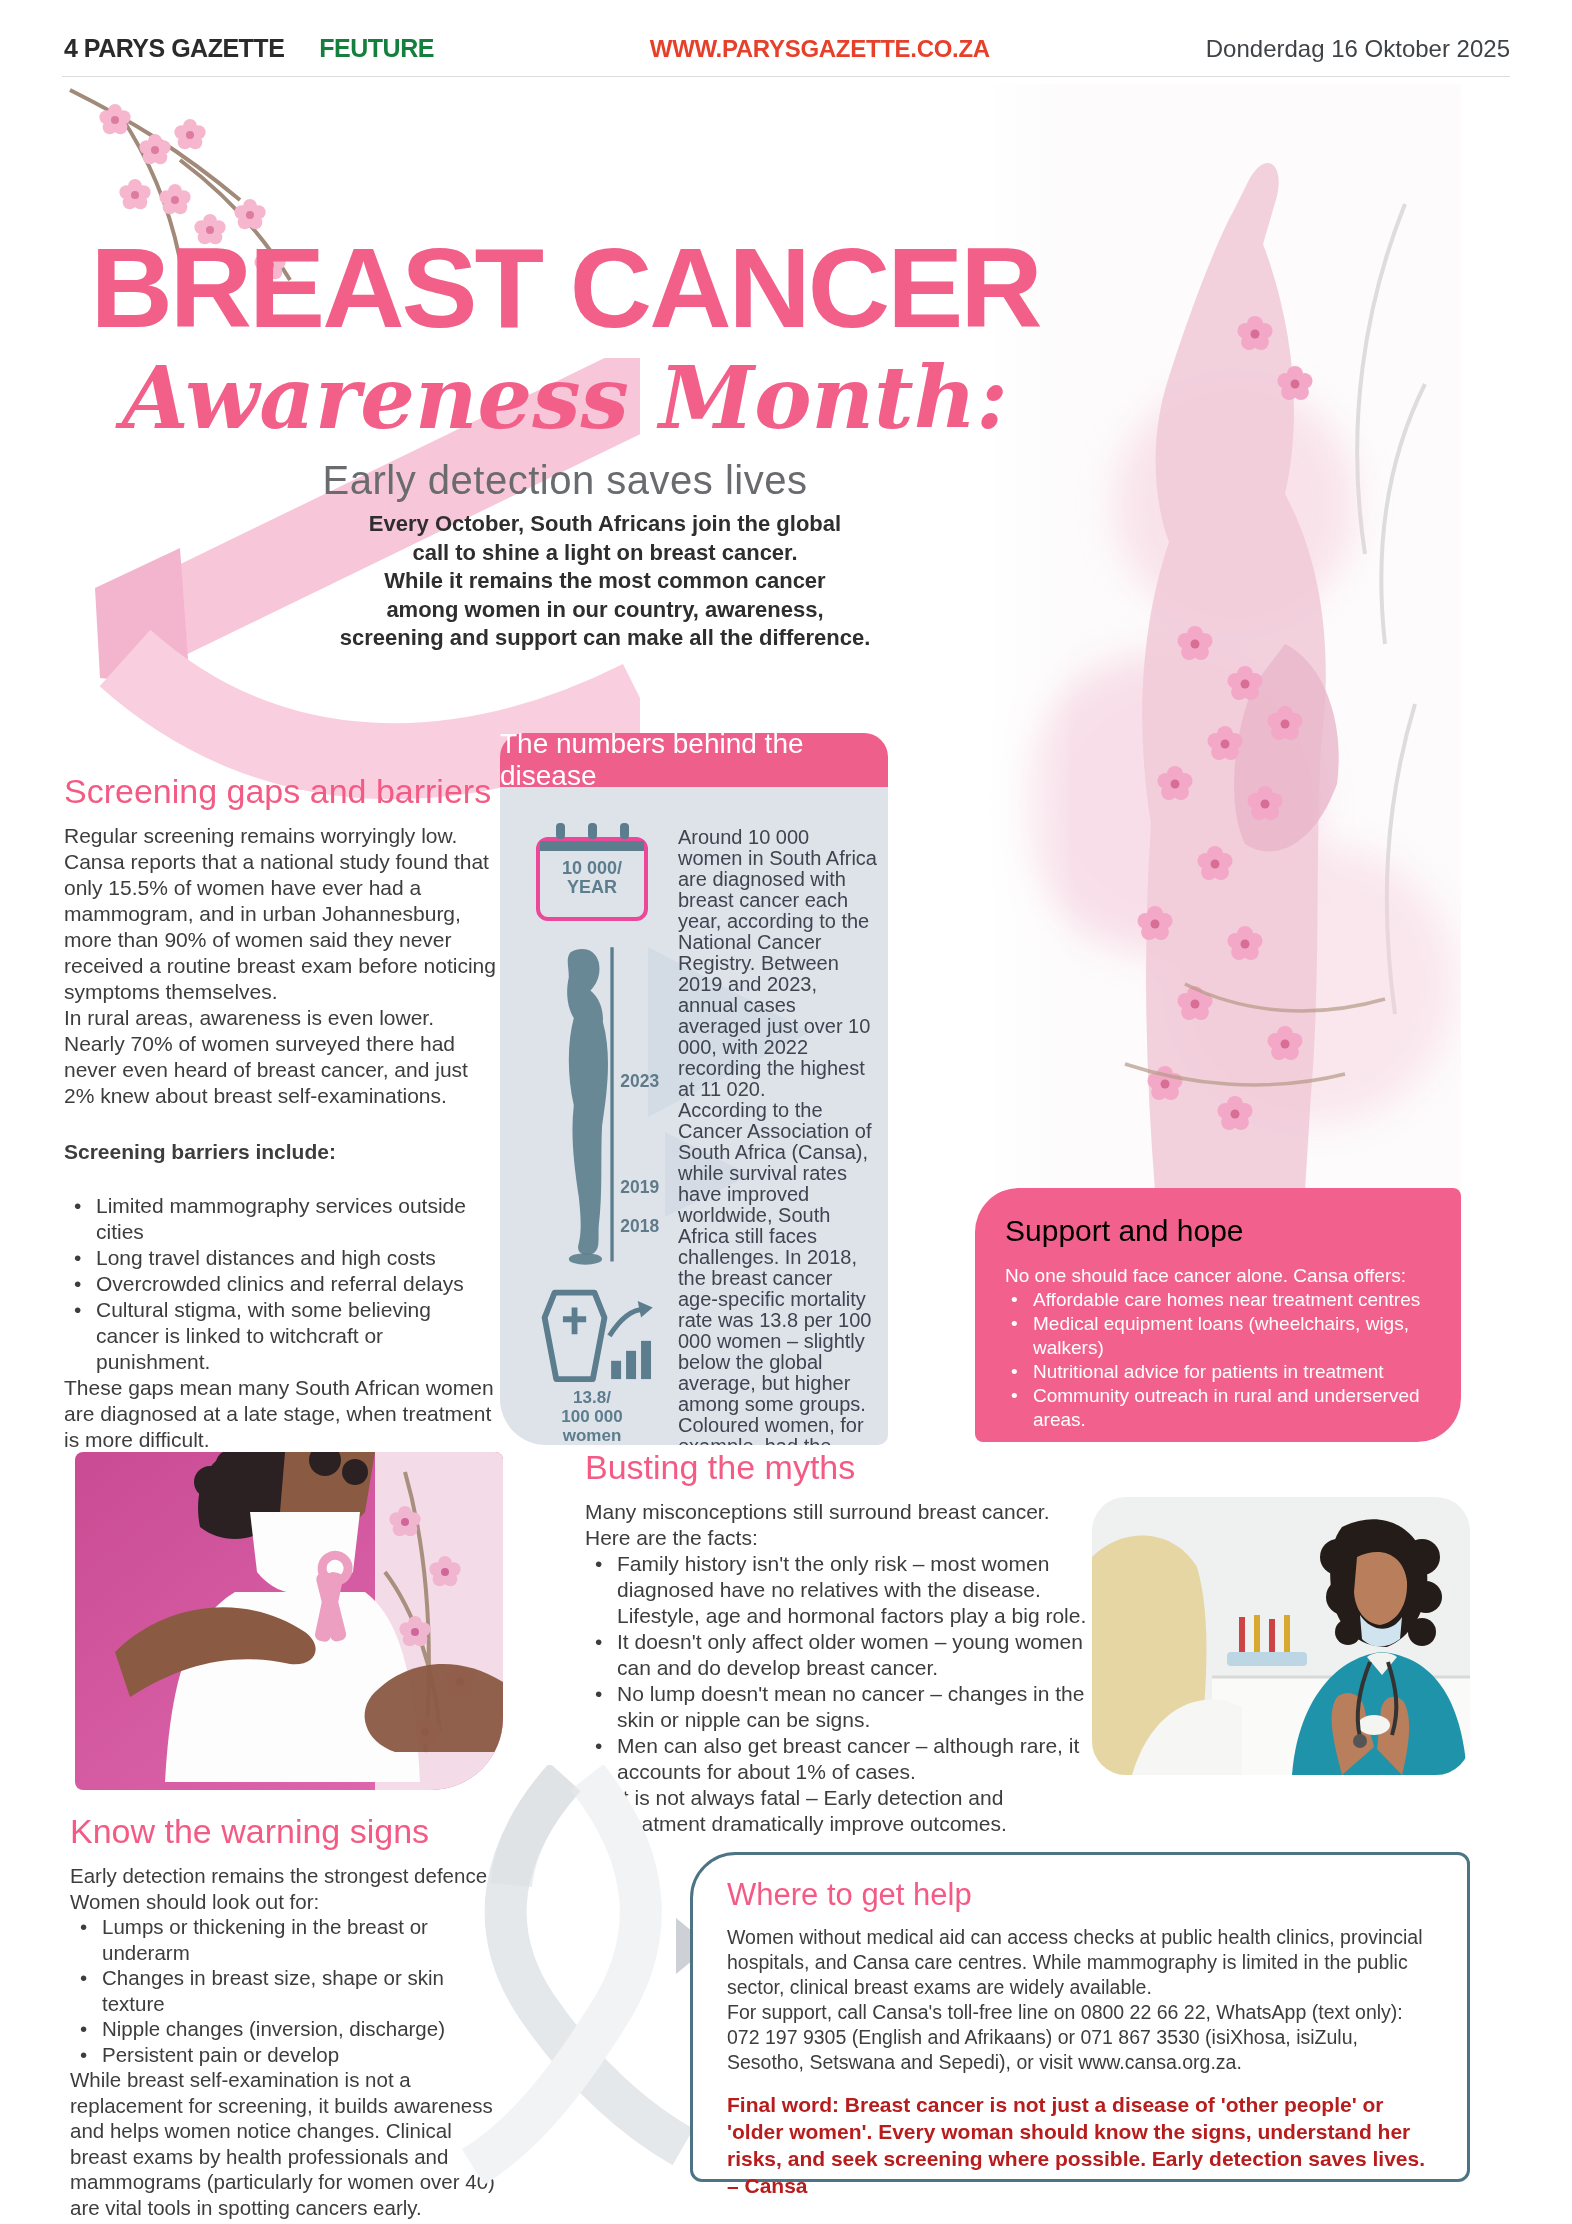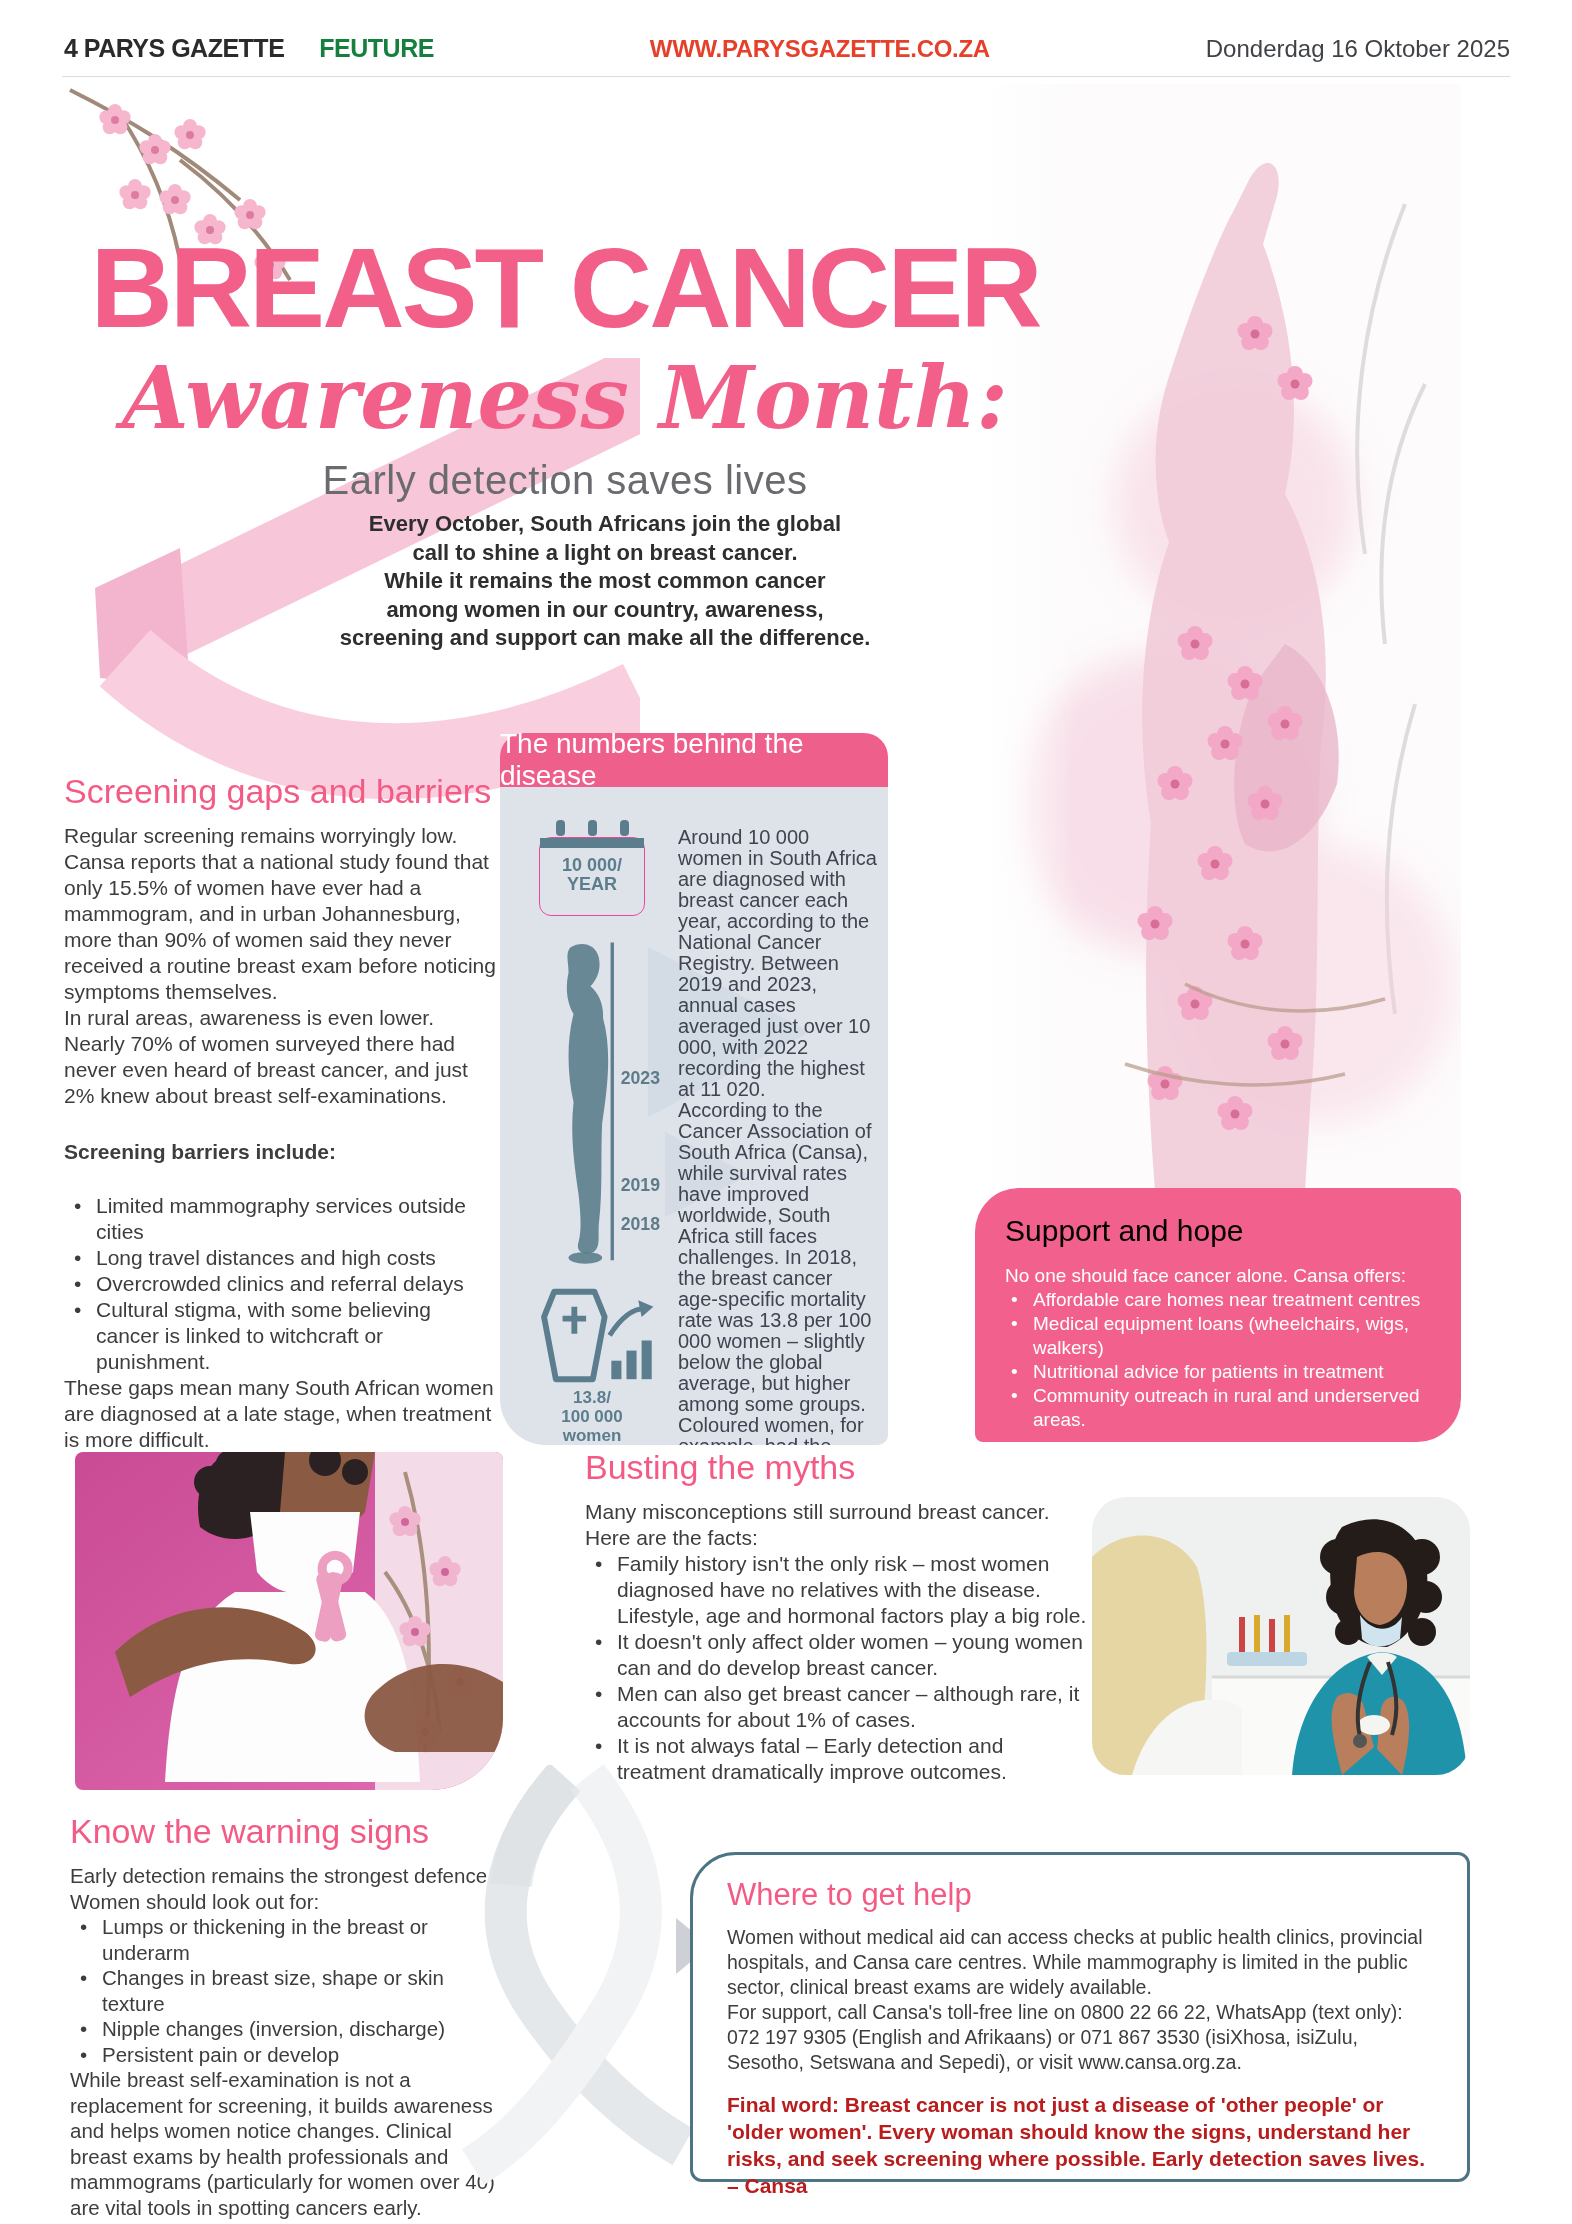--- a/index.html
+++ b/index.html
@@ -41,21 +41,21 @@
   .num-banner{position:absolute;top:0;left:0;right:0;height:54px;background:#ef5f8c;
               border-radius:24px 24px 0 0;display:flex;align-items:center;justify-content:center;
               color:#fff;font-size:28px;}
   .num-body{position:absolute;top:54px;left:0;right:0;bottom:0;background:#dee3ea;
             border-radius:0 0 10px 46px;overflow:hidden;}
   .panel-bg{position:absolute;inset:0;z-index:0;}
   .num-cols{position:absolute;inset:0;z-index:1;display:flex;padding:40px 10px 0 8px;box-sizing:border-box;}
   .icon-col{width:168px;flex:none;display:flex;flex-direction:column;align-items:center;}
   .num-text{width:278px;font-size:20px;line-height:21px;color:#3f4450;padding-left:2px;}
 
-  .cal{position:relative;width:104px;height:92px;border:1px solid #ec4899;border-radius:12px;margin-top:10px;}
+  .cal{position:relative;width:104px;height:92px;border:4px solid #ec4899;border-radius:12px;margin-top:10px;}
   .cal-bar{position:absolute;top:0;left:0;right:0;height:10px;background:#5b7d8d;}
   .cal-ring{position:absolute;top:-18px;width:9px;height:16px;background:#5b7d8d;border-radius:4px;}
   .cal-txt{position:absolute;top:18px;left:0;right:0;text-align:center;font-weight:bold;color:#5b7d8d;
            font-size:18px;line-height:19px;}
   .mortality-label{margin-top:4px;text-align:center;font-weight:bold;color:#5b7d8d;
                    font-size:17px;line-height:19px;}
 
   
   .support-box{top:1188px;left:975px;width:486px;height:254px;background:#f2618e;
                border-radius:44px 8px 44px 8px;color:#fff;padding:26px 30px;box-sizing:border-box;}
@@ -256,20 +256,21 @@
         <li>Community outreach in rural and underserved areas.</li>
       </ul>
   </div>
 
   <div class="abs myths-col">
     <h2 class="sec-head">Busting the myths</h2>
     <div class="body-txt">Many misconceptions still surround breast cancer. Here are the facts:</div>
     <ul class="bullets body-txt">
         <li>Family history isn't the only risk – most women diagnosed have no relatives with the disease. Lifestyle, age and hormonal factors play a big role.</li>
         <li>It doesn't only affect older women – young women can and do develop breast cancer.</li>
+        <li>No lump doesn't mean no cancer – changes in the skin or nipple can be signs.</li>
         <li>Men can also get breast cancer – although rare, it accounts for about 1% of cases.</li>
         <li>It is not always fatal – Early detection and treatment dramatically improve outcomes.</li>
       </ul>
   </div>
 
   <div class="abs photo1">
     <svg width="428" height="338" viewBox="0 0 428 338">
       <defs>
         <linearGradient id="mag" x1="0" y1="0" x2="1" y2="1">
           <stop offset="0" stop-color="#c94b93"></stop>

